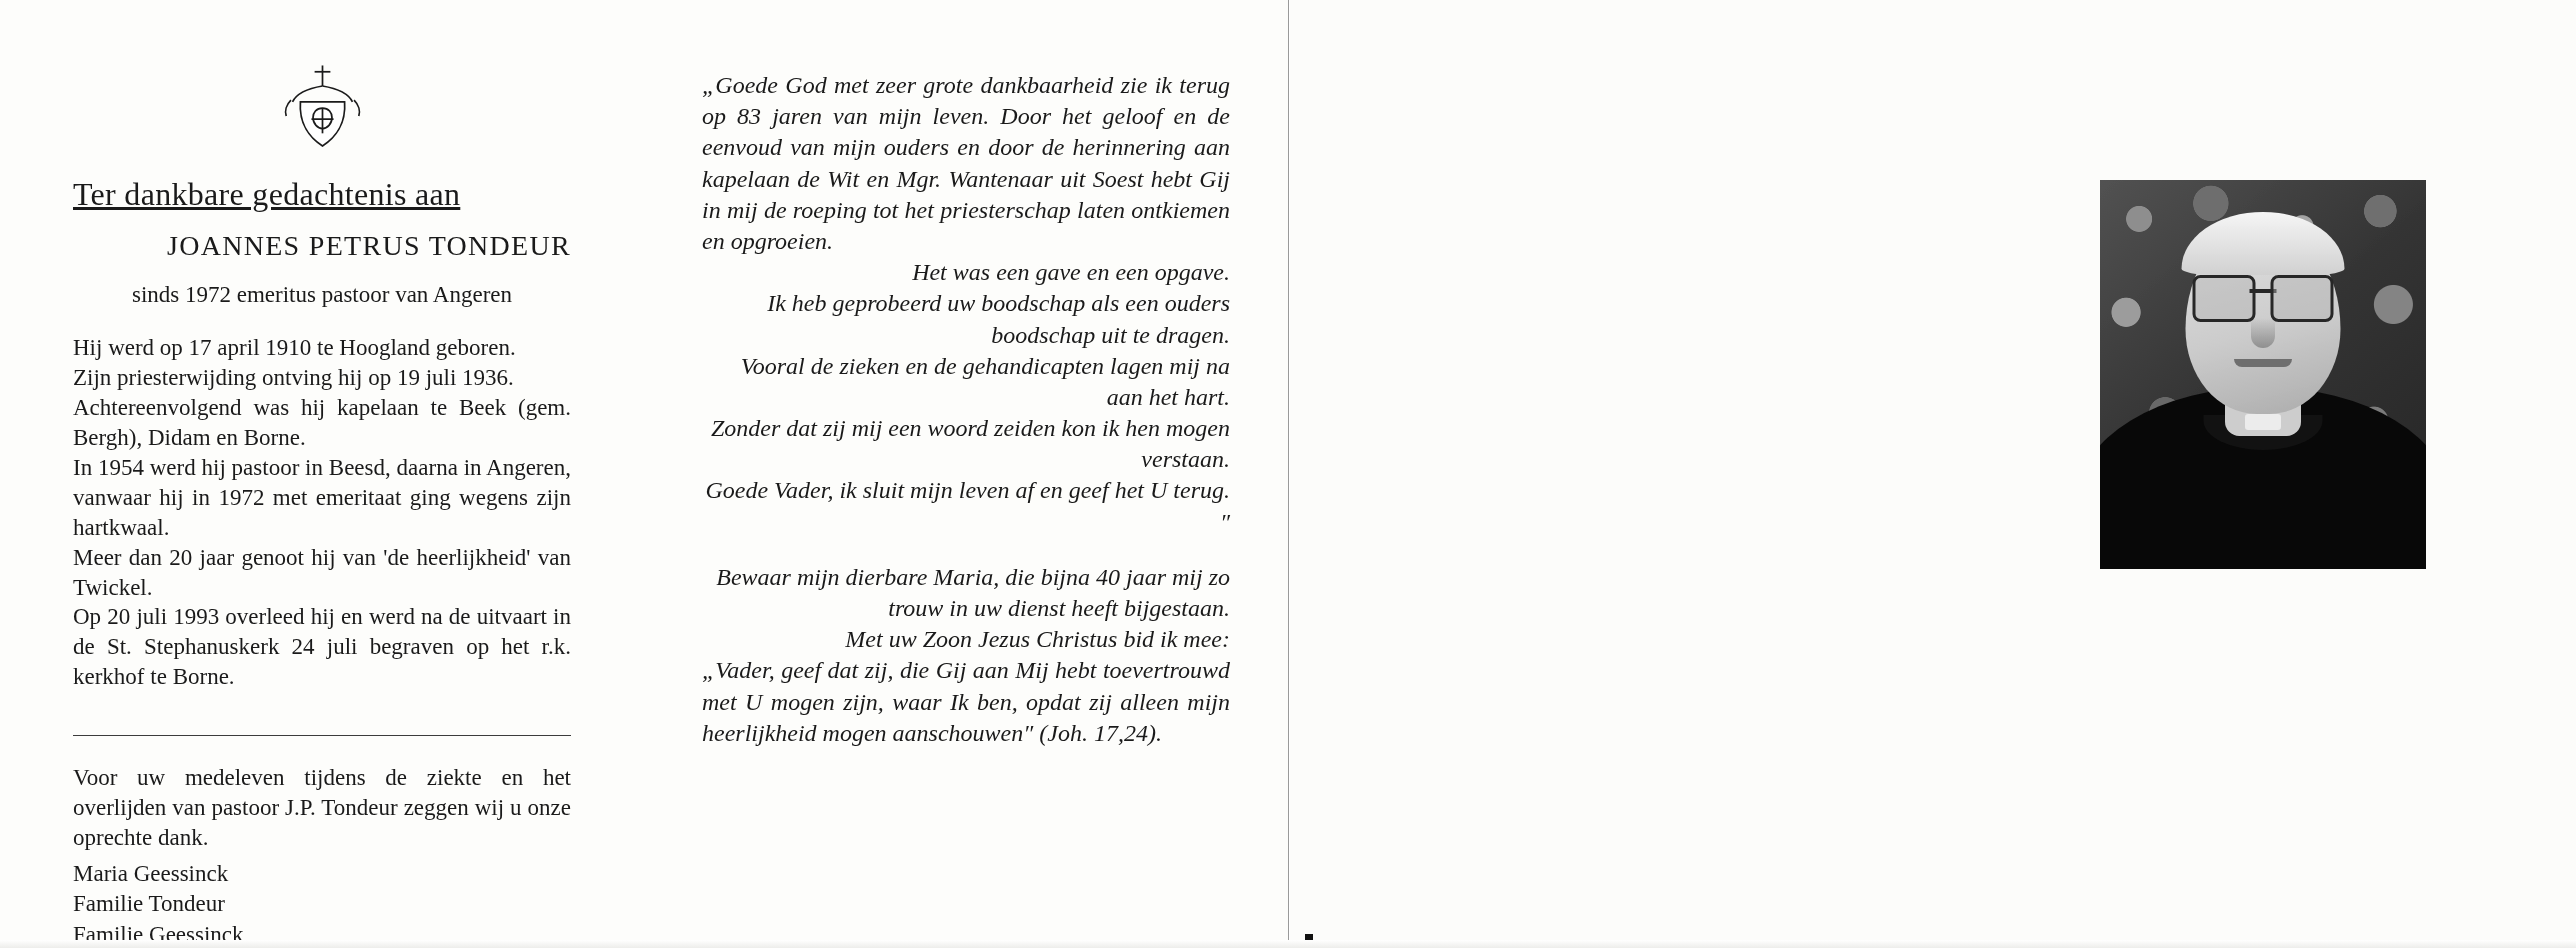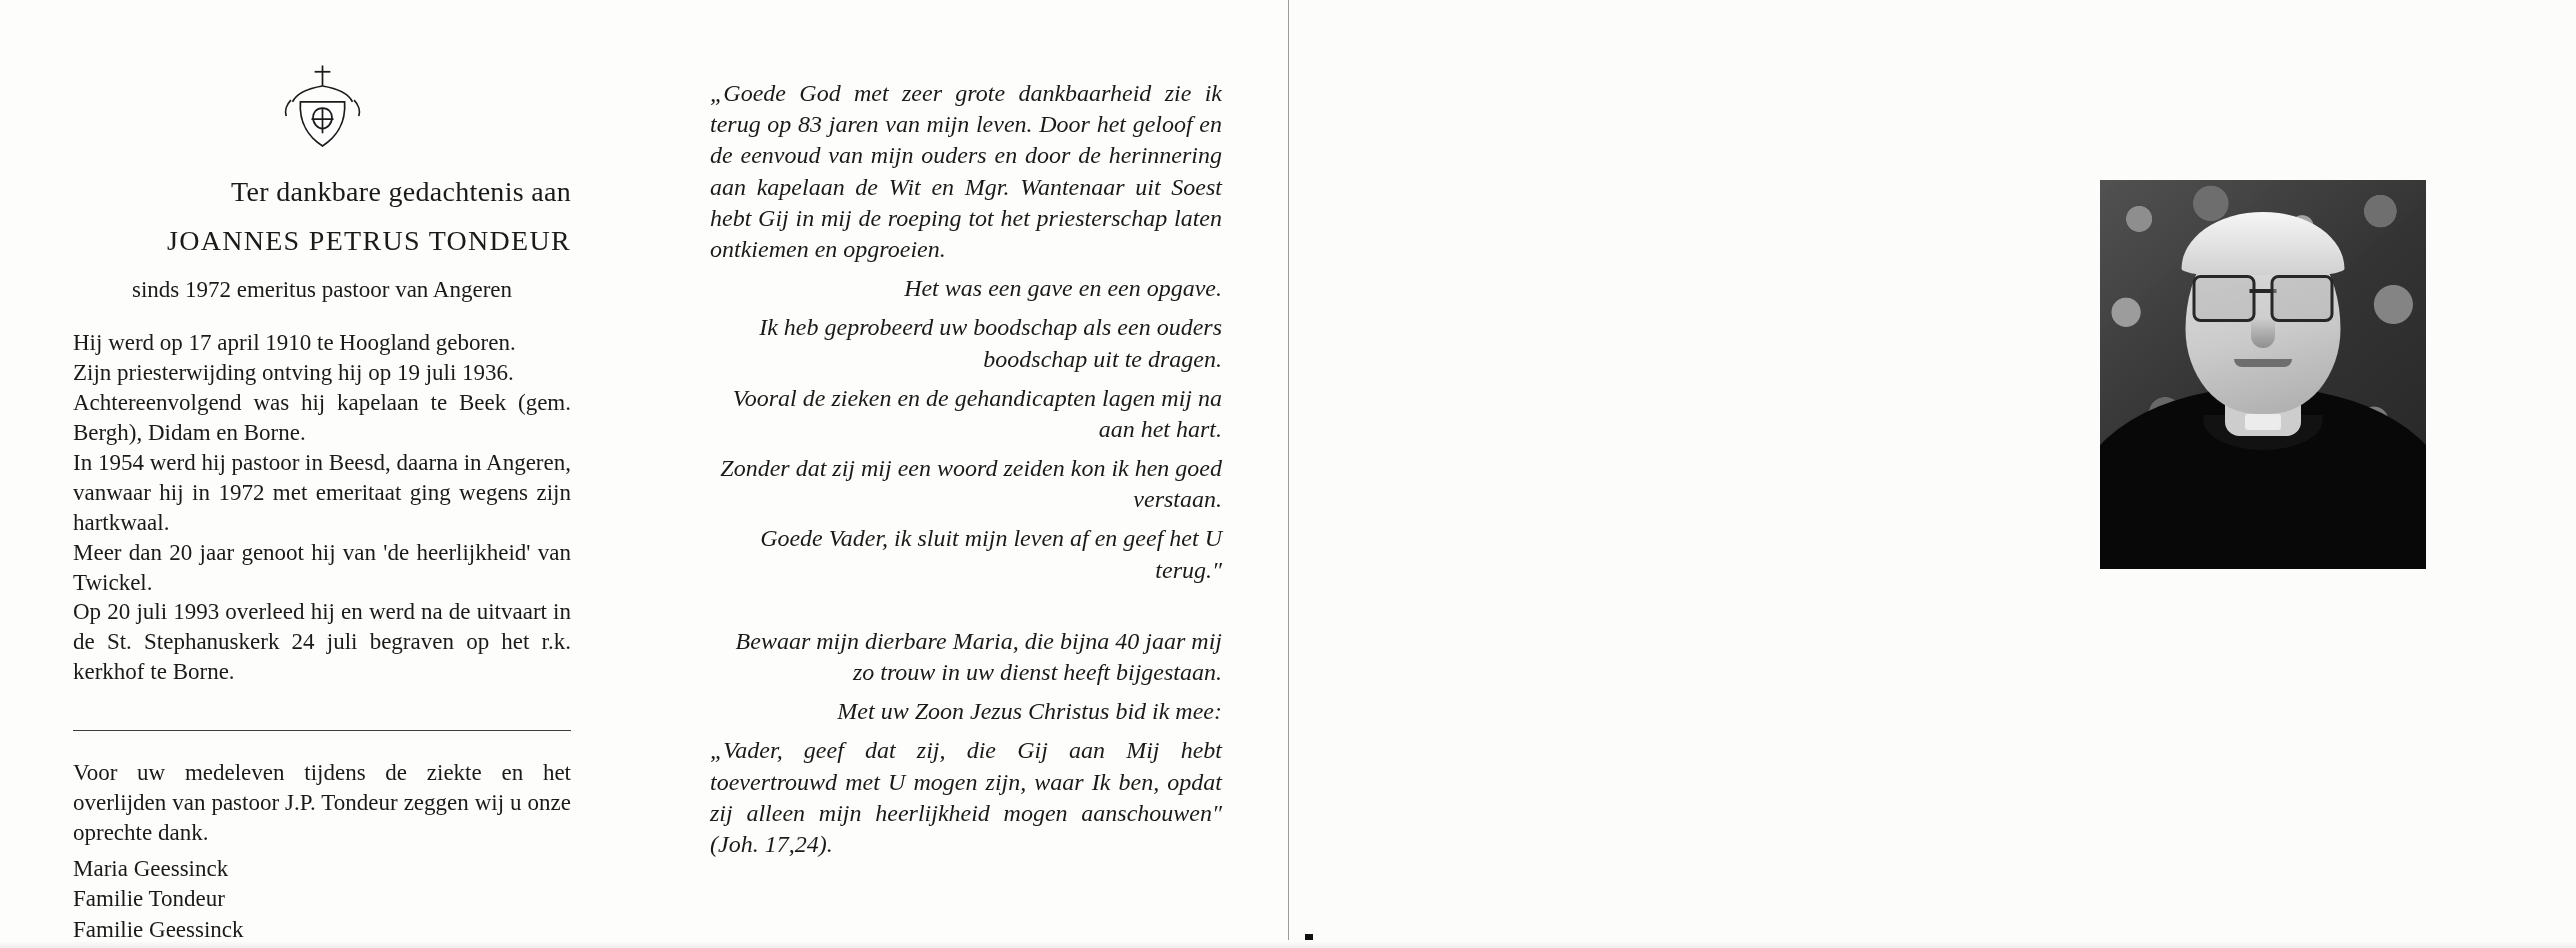--- a/index.html
+++ b/index.html
@@ -69,24 +69,25 @@
     width: 498px;
   }
   .crest {
     width: 100%;
     text-align: center;
     margin-bottom: 20.5px;
   }
   .crest svg { display: inline-block; }
 
   .dedication {
-    text-align: right;
-    font-size: 28px;
+    text-align: left;
+    font-size: 32px;
     letter-spacing: 0.3px;
     margin-bottom: 17.4px;
+    text-decoration: underline;
   }
   .deceased-name {
     text-align: right;
     font-size: 28px;
     letter-spacing: 1.3px;
     margin-bottom: 20.5px;
     white-space: nowrap;
   }
   .subtitle {
     text-align: center;
@@ -122,21 +123,21 @@
     position: absolute;
     left: 702px;
     top: 70px;
     width: 528px;
     font-style: italic;
     font-size: 24px;
     line-height: 1.30;
   }
   #col2 .just { text-align: justify; }
   #col2 .flow { text-align: right; }
-  #col2 .blk { margin: 8px; font-family: Liberation Serif, serif; }
+  #col2 .blk { margin: 0; font-family: Liberation Serif, serif; }
   #col2 .gap { height: 24px; }
 
   
   #photo-frame {
     position: absolute;
     left: 2100px;
     top: 180px;
     width: 326px;
     height: 389px;
     background: #2b2b2b;
@@ -300,21 +301,21 @@
         <div>Familie Tondeur</div>
         <div>Familie Geessinck</div>
       </div>
     </div>
 
     <div id="col2">
       <p class="blk just">„Goede God met zeer grote dankbaarheid zie ik terug op 83 jaren van mijn leven. Door het geloof en de eenvoud van mijn ouders en door de herinnering aan kapelaan de Wit en Mgr. Wantenaar uit Soest hebt Gij in mij de roeping tot het priesterschap laten ontkiemen en opgroeien.</p>
       <p class="blk flow">Het was een gave en een opgave.</p>
       <p class="blk flow">Ik heb geprobeerd uw boodschap als een ouders boodschap uit te dragen.</p>
       <p class="blk flow">Vooral de zieken en de gehandicapten lagen mij na aan het hart.</p>
-      <p class="blk flow">Zonder dat zij mij een woord zeiden kon ik hen goed verstaan.</p>
+      <p class="blk flow">Zonder dat zij mij een woord zeiden kon ik hen mogen verstaan.</p>
       <p class="blk flow">Goede Vader, ik sluit mijn leven af en geef het U terug.″</p>
       <div class="gap"></div>
       <p class="blk flow">Bewaar mijn dierbare Maria, die bijna 40 jaar mij zo trouw in uw dienst heeft bijgestaan.</p>
       <p class="blk flow">Met uw Zoon Jezus Christus bid ik mee:</p>
       <p class="blk just">„Vader, geef dat zij, die Gij aan Mij hebt toevertrouwd met U mogen zijn, waar Ik ben, opdat zij alleen mijn heerlijkheid mogen aanschouwen″ (Joh. 17,24).</p>
     </div>
   </div>
 
   <div class="card-leaf" id="leaf-right">
     

